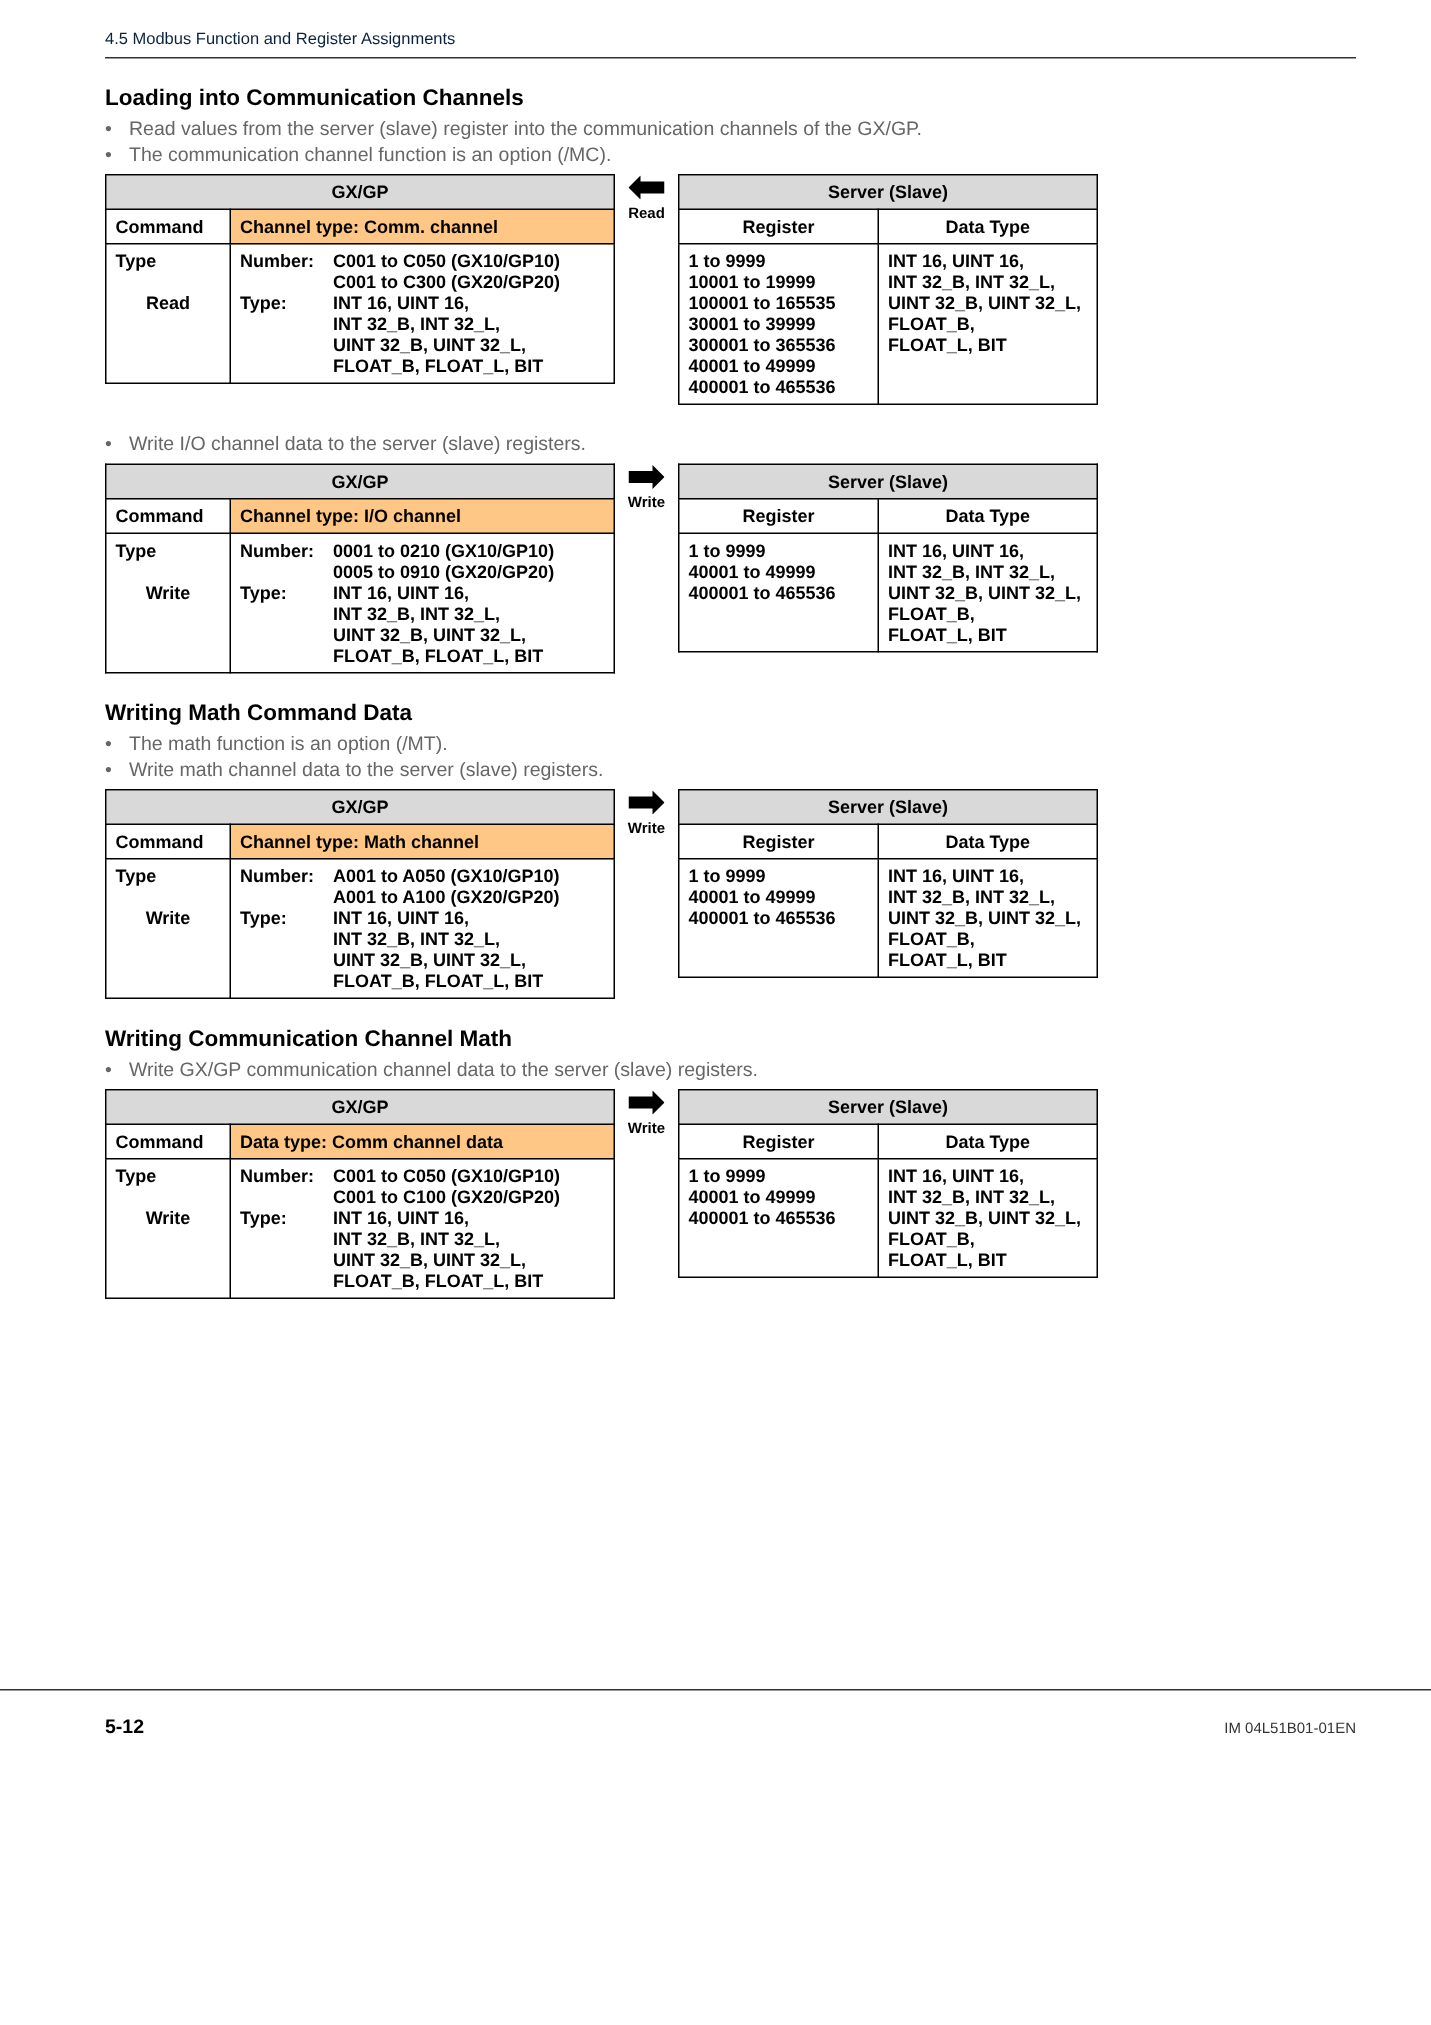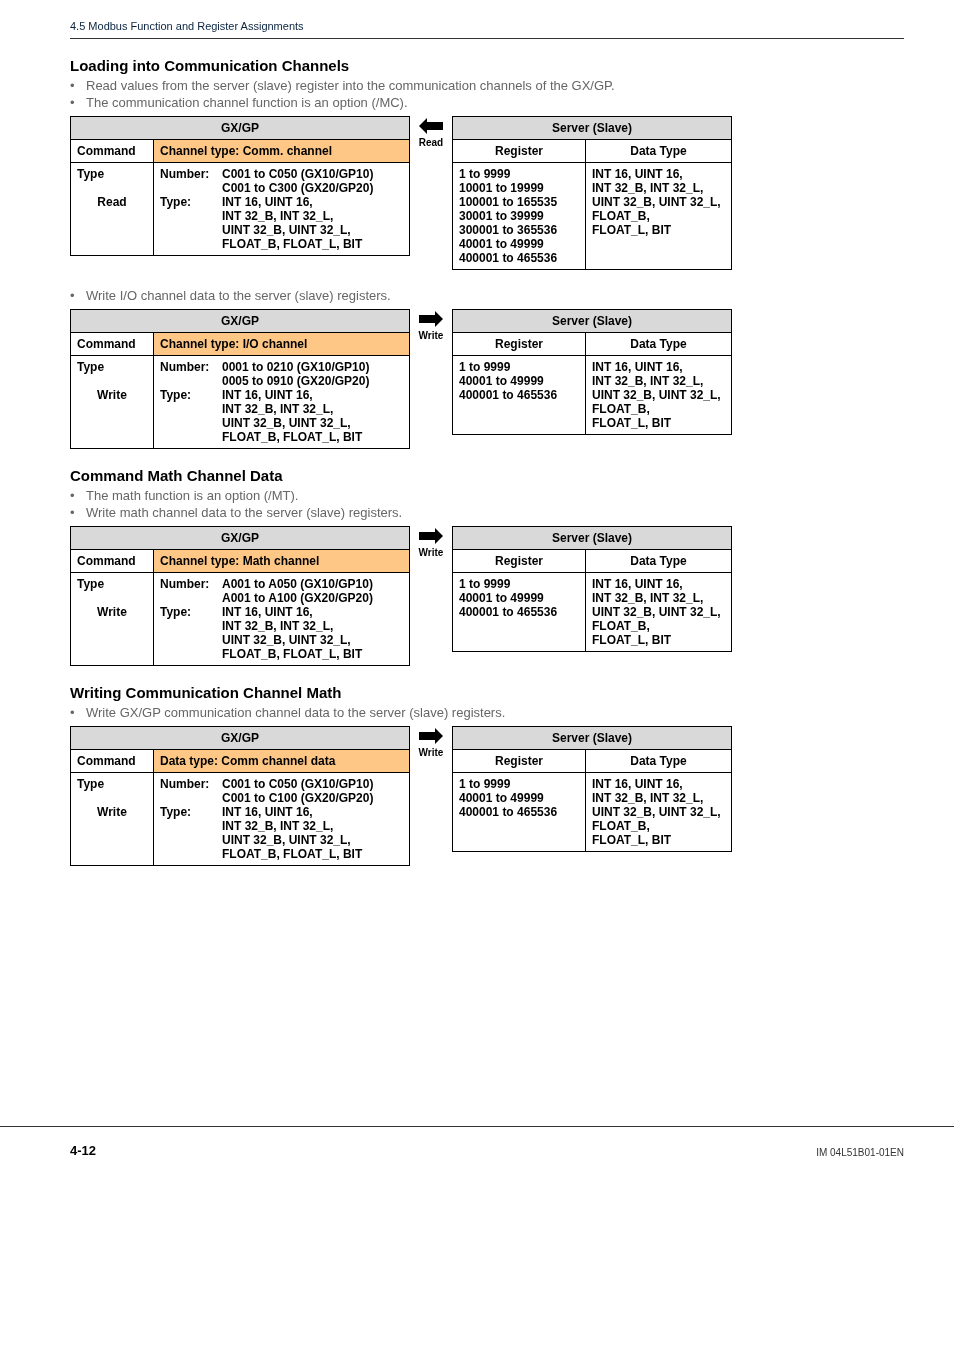--- a/index.html
+++ b/index.html
@@ -250,21 +250,21 @@
 UINT 32_B, UINT 32_L,
 FLOAT_B,
 FLOAT_L, BIT</td>
         </tr>
       </tbody>
         </table>
     </div>
   </div>
 
   <div class="section-indent">
-    <h3>Command Math Channel Data</h3>
+    <h3>Writing Math Command Data</h3>
     <div class="bullet-row">
         <span class="bullet-dot">•</span>
         <span>The math function is an option (/MT).</span>
       </div>
     <div class="bullet-row">
         <span class="bullet-dot">•</span>
         <span>Write math channel data to the server (slave) registers.</span>
       </div>
 
     <div class="tables-row">
@@ -400,15 +400,15 @@
 FLOAT_L, BIT</td>
         </tr>
       </tbody>
         </table>
     </div>
   </div>
 
 </div>
 
 <div class="footer">
-  <span class="page-num">4-12</span>
+  <span class="page-num">5-12</span>
   <span class="doc-id">IM 04L51B01-01EN</span>
 </div>
 
 </body></html>

